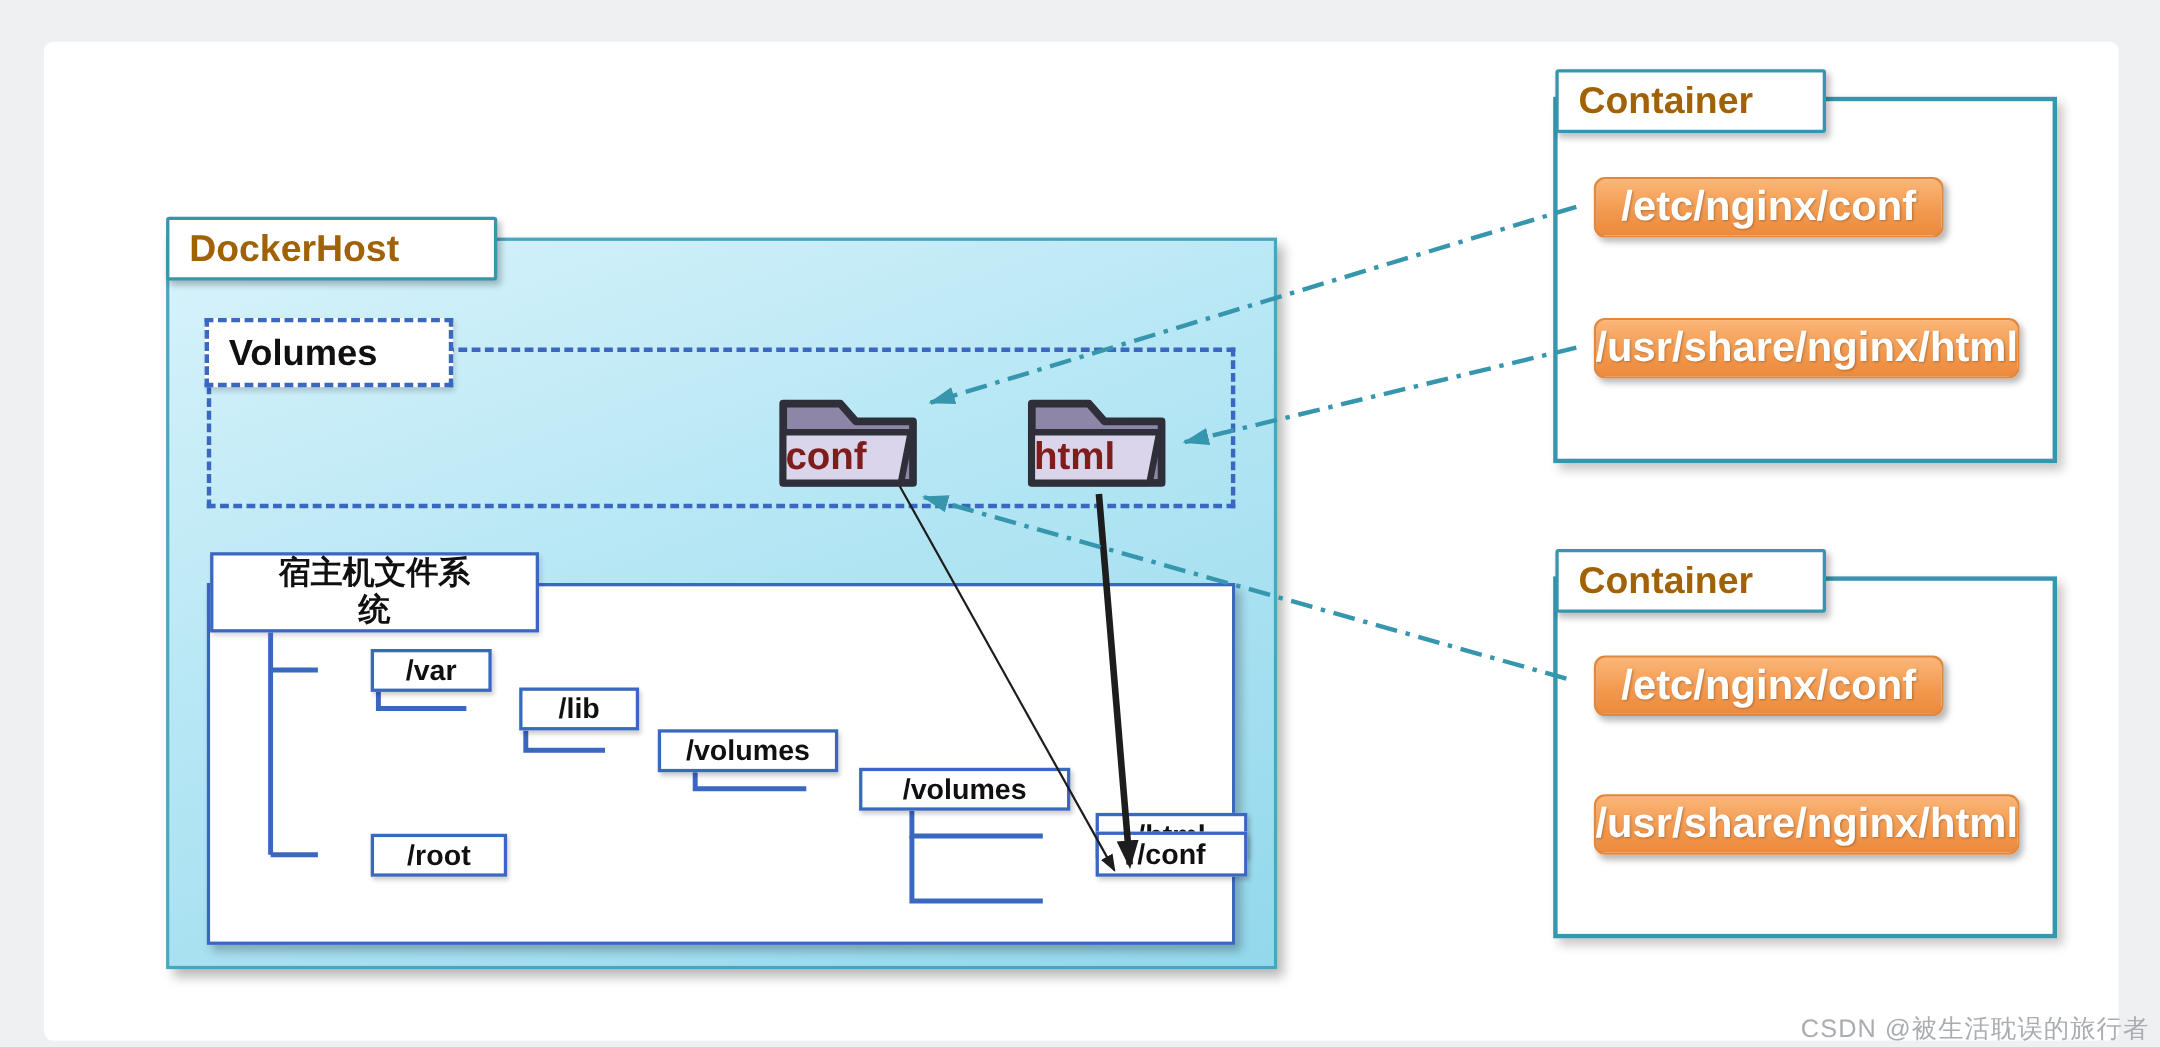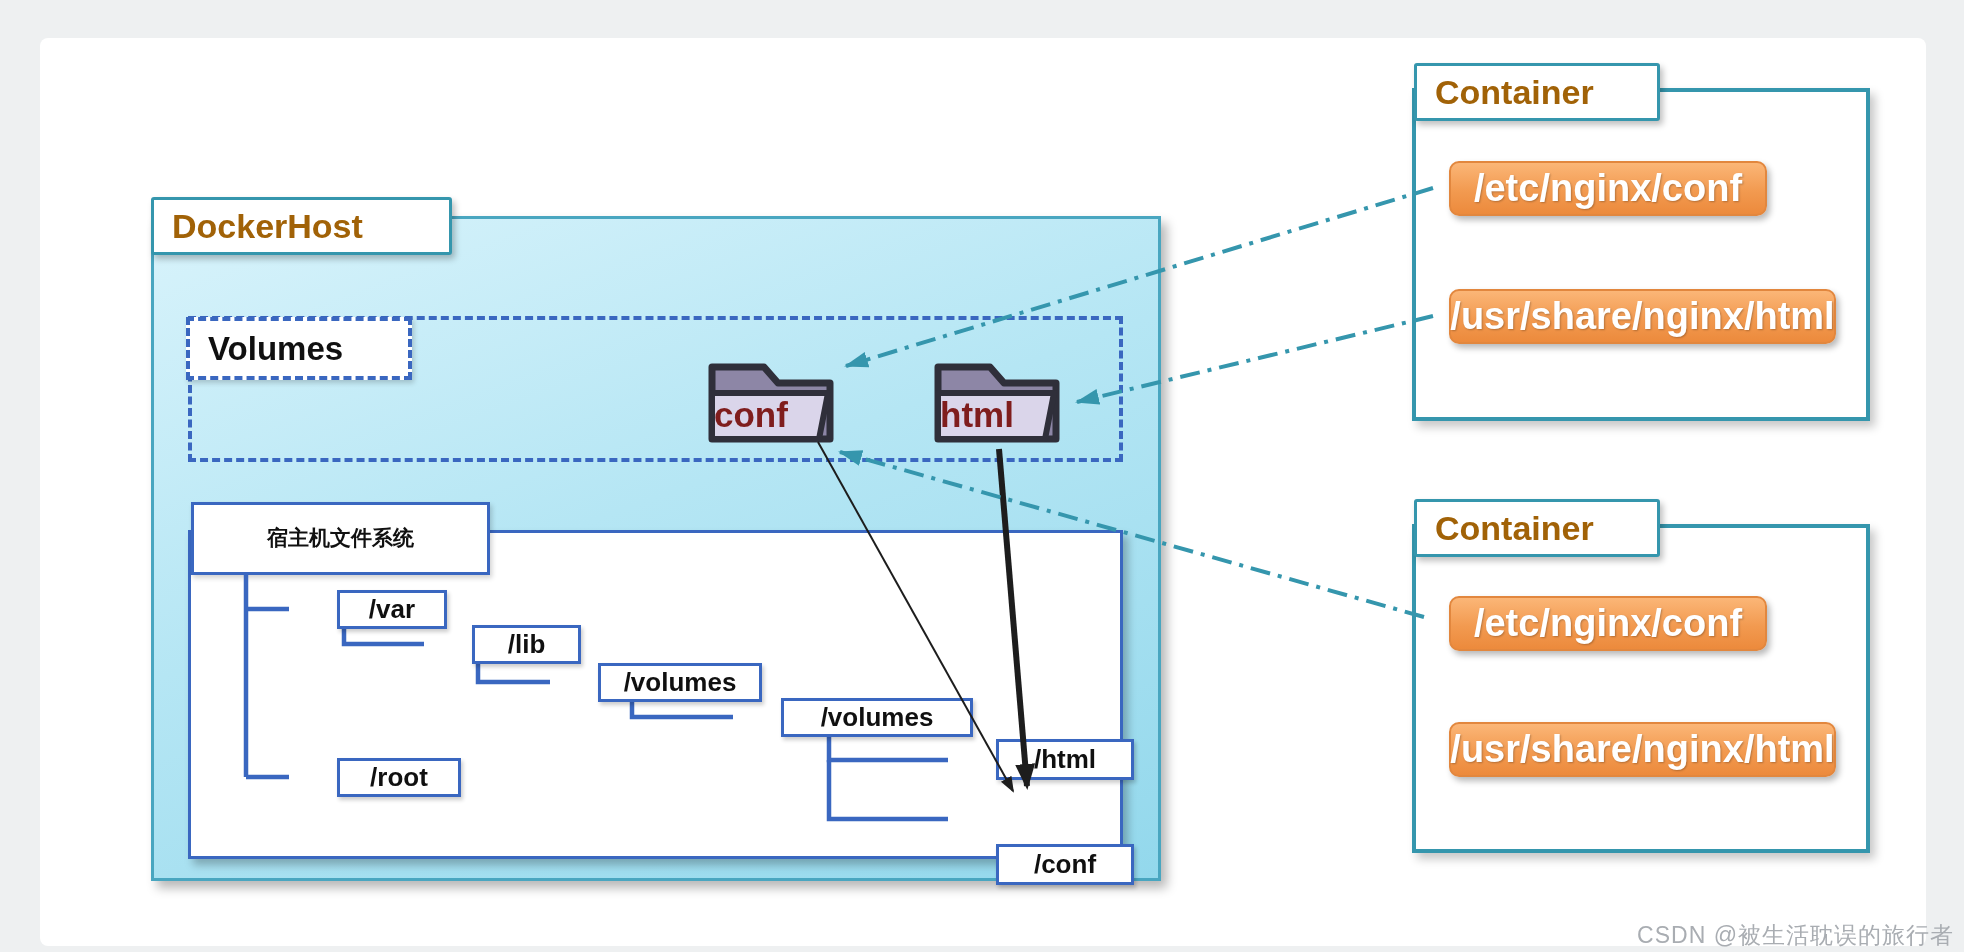--- a/index.html
+++ b/index.html
@@ -36,33 +36,32 @@
   .volumes-box{
     left:188px;top:316px;width:935px;height:146px;
     border:4px dashed #3a67c0;
   }
   .volumes-title{
     left:186px;top:289px;width:226px;height:63px;
     background:#fff;border:4px dashed #3a67c0;
     display:flex;align-items:center;padding-left:18px;
     font-size:33px;font-weight:600;color:#101010;
     box-shadow:2px 3px 5px rgba(0,0,0,.18);
-    margin-top:28px;
   }
   
   .hostfs-box{
     left:188px;top:530px;width:935px;height:329px;
     background:#fff;border:3px solid #3a67c0;
     box-shadow:5px 6px 8px rgba(0,0,0,.25);
   }
   .hostfs-title{
     left:191px;top:502px;width:299px;height:73px;
     background:#fff;border:3px solid #3a67c0;
-    display:flex;align-items:center;justify-content:center;
-    font-size:21px;font-weight:700;line-height:1.15;color:#101010;
+    display:flex;flex-direction:column;align-items:center;justify-content:center;
+    font-size:29px;font-weight:700;line-height:1.15;color:#101010;
     box-shadow:2px 3px 5px rgba(0,0,0,.18);
   }
   
   .tnode{
     background:#fff;border:3px solid #3a67c0;border-radius:0;
     display:flex;align-items:center;justify-content:center;
     font-size:26px;font-weight:600;color:#101010;
     box-shadow:2px 3px 4px rgba(0,0,0,.2);
     margin-left:48px;
   }
@@ -123,21 +122,21 @@
     <path d="M829,737 V760 H948"></path>
     <path d="M829,760 V819 H948"></path>
   </g>
 </svg>
 
 <div class="abs tnode" style="left:289px;top:590px;width:110px;height:39px">/var</div>
 <div class="abs tnode" style="left:424px;top:625px;width:109px;height:39px">/lib</div>
 <div class="abs tnode" style="left:550px;top:663px;width:164px;height:39px">/volumes</div>
 <div class="abs tnode" style="left:733px;top:698px;width:192px;height:39px">/volumes</div>
 <div class="abs tnode" style="left:948px;top:739px;width:138px;height:41px">/html</div>
-<div class="abs tnode" style="left:948px;top:844px;width:138px;height:41px">/conf</div>
+<div class="abs tnode" style="left:948px;top:756px;width:138px;height:41px">/conf</div>
 <div class="abs tnode" style="left:289px;top:758px;width:124px;height:39px">/root</div>
 
 <div class="abs folder" style="left:700px;top:341px">
   <svg viewBox="0 0 141 110" width="141" height="110">
     <path d="M12 26 L64 26 L78 42 L130 42 L130 98 L12 98 Z" fill="#8d86a6" stroke="#2f2f3a" stroke-width="7" stroke-linejoin="round"></path>
     <path d="M12 52 L128 52 L119 98 L12 98 Z" fill="#dad5ea" stroke="#2f2f3a" stroke-width="6" stroke-linejoin="round"></path>
   </svg>
   <span class="folder-label">conf</span>
 </div>
 

